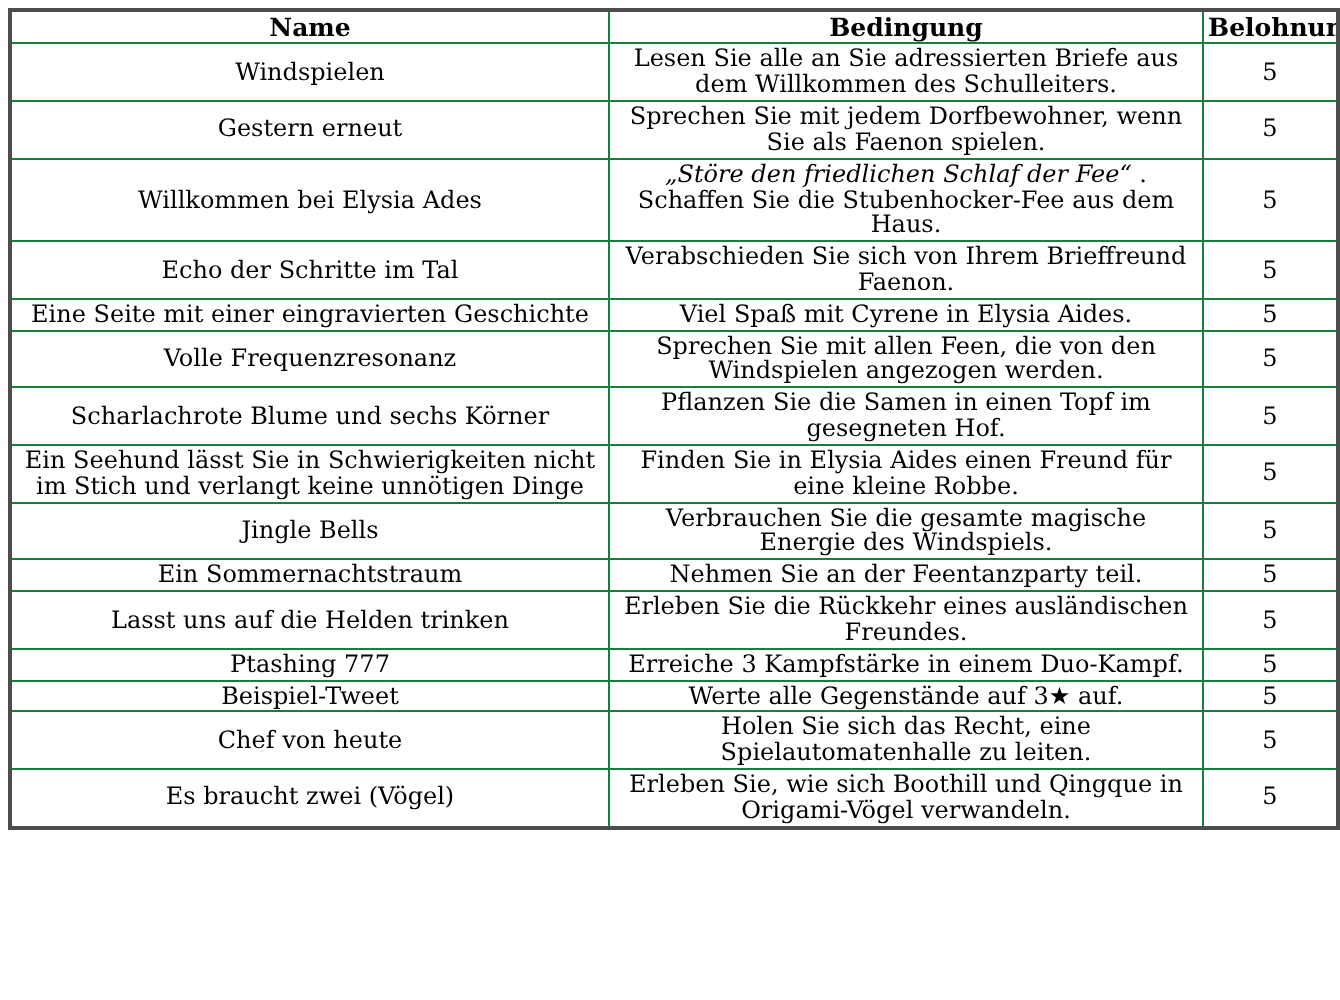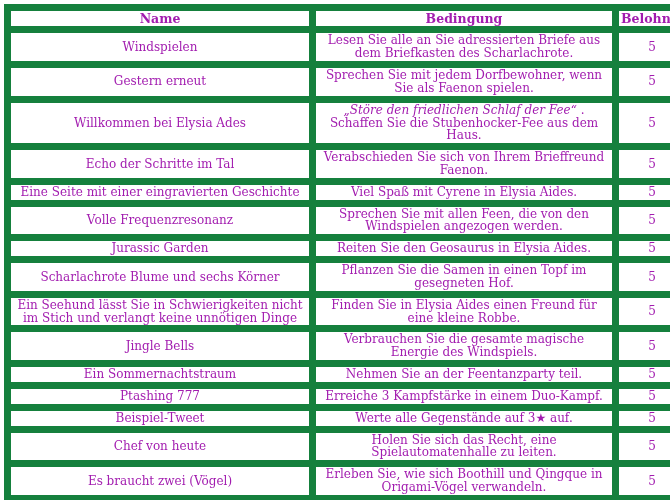--- a/index.html
+++ b/index.html
@@ -16,24 +16,24 @@
   }
   table.quest-table {
     border-collapse: collapse;
     table-layout: fixed;
     width: 660px;
     border: 2px solid #4d4d4d;
     background: #ffffff;
   }
   .quest-table th,
   .quest-table td {
-    border: 7px solid #15803d;
+    border: 1px solid #15803d;
     font-size: 12px;
     line-height: 1.07;
-    color: #a21caf;
+    color: #000000;
     text-align: center;
     vertical-align: middle;
     padding: 1px 4px;
     overflow: hidden;
   }
   .quest-table th {
     font-weight: bold;
     font-size: 12.5px;
     padding: 1px 2px;
   }
@@ -50,21 +50,21 @@
     <thead>
       <tr>
         <th class="col-name">Name</th>
         <th class="col-bedingung">Bedingung</th>
         <th class="col-belohnung">Belohnung</th>
       </tr>
     </thead>
     <tbody>
         <tr>
           <td class="col-name">Windspielen</td>
-          <td class="col-bedingung">Lesen Sie alle an Sie adressierten Briefe aus dem Briefkasten des Scharlachrote.</td>
+          <td class="col-bedingung">Lesen Sie alle an Sie adressierten Briefe aus dem Willkommen des Schulleiters.</td>
           <td class="col-belohnung">5</td>
         </tr>
         <tr>
           <td class="col-name">Gestern erneut</td>
           <td class="col-bedingung">Sprechen Sie mit jedem Dorfbewohner, wenn Sie als Faenon spielen.</td>
           <td class="col-belohnung">5</td>
         </tr>
         <tr>
           <td class="col-name">Willkommen bei Elysia Ades</td>
           <td class="col-bedingung"><span class="italic">„Störe den friedlichen Schlaf der Fee“ </span><span>. Schaffen Sie die Stubenhocker-Fee aus dem Haus.</span></td>
@@ -79,42 +79,42 @@
           <td class="col-name">Eine Seite mit einer eingravierten Geschichte</td>
           <td class="col-bedingung">Viel Spaß mit Cyrene in Elysia Aides.</td>
           <td class="col-belohnung">5</td>
         </tr>
         <tr>
           <td class="col-name">Volle Frequenzresonanz</td>
           <td class="col-bedingung">Sprechen Sie mit allen Feen, die von den Windspielen angezogen werden.</td>
           <td class="col-belohnung">5</td>
         </tr>
         <tr>
-          <td class="col-name">Jurassic Garden</td>
-          <td class="col-bedingung">Reiten Sie den Geosaurus in Elysia Aides.</td>
-          <td class="col-belohnung">5</td>
-        </tr>
-        <tr>
           <td class="col-name">Scharlachrote Blume und sechs Körner</td>
           <td class="col-bedingung">Pflanzen Sie die Samen in einen Topf im gesegneten Hof.</td>
           <td class="col-belohnung">5</td>
         </tr>
         <tr>
           <td class="col-name">Ein Seehund lässt Sie in Schwierigkeiten nicht im Stich und verlangt keine unnötigen Dinge</td>
           <td class="col-bedingung">Finden Sie in Elysia Aides einen Freund für eine kleine Robbe.</td>
           <td class="col-belohnung">5</td>
         </tr>
         <tr>
           <td class="col-name">Jingle Bells</td>
           <td class="col-bedingung">Verbrauchen Sie die gesamte magische Energie des Windspiels.</td>
           <td class="col-belohnung">5</td>
         </tr>
         <tr>
           <td class="col-name">Ein Sommernachtstraum</td>
           <td class="col-bedingung">Nehmen Sie an der Feentanzparty teil.</td>
+          <td class="col-belohnung">5</td>
+        </tr>
+        <tr>
+          <td class="col-name">Lasst uns auf die Helden trinken</td>
+          <td class="col-bedingung">Erleben Sie die Rückkehr eines ausländischen Freundes.</td>
           <td class="col-belohnung">5</td>
         </tr>
         <tr>
           <td class="col-name">Ptashing 777</td>
           <td class="col-bedingung">Erreiche 3 Kampfstärke in einem Duo-Kampf.</td>
           <td class="col-belohnung">5</td>
         </tr>
         <tr>
           <td class="col-name">Beispiel-Tweet</td>
           <td class="col-bedingung">Werte alle Gegenstände auf 3★ auf.</td>

